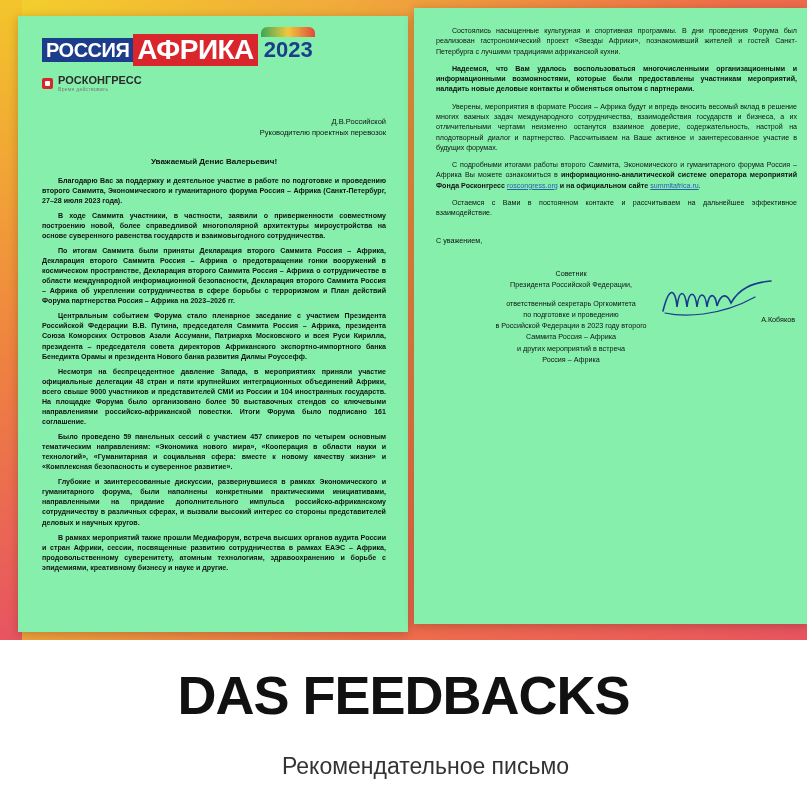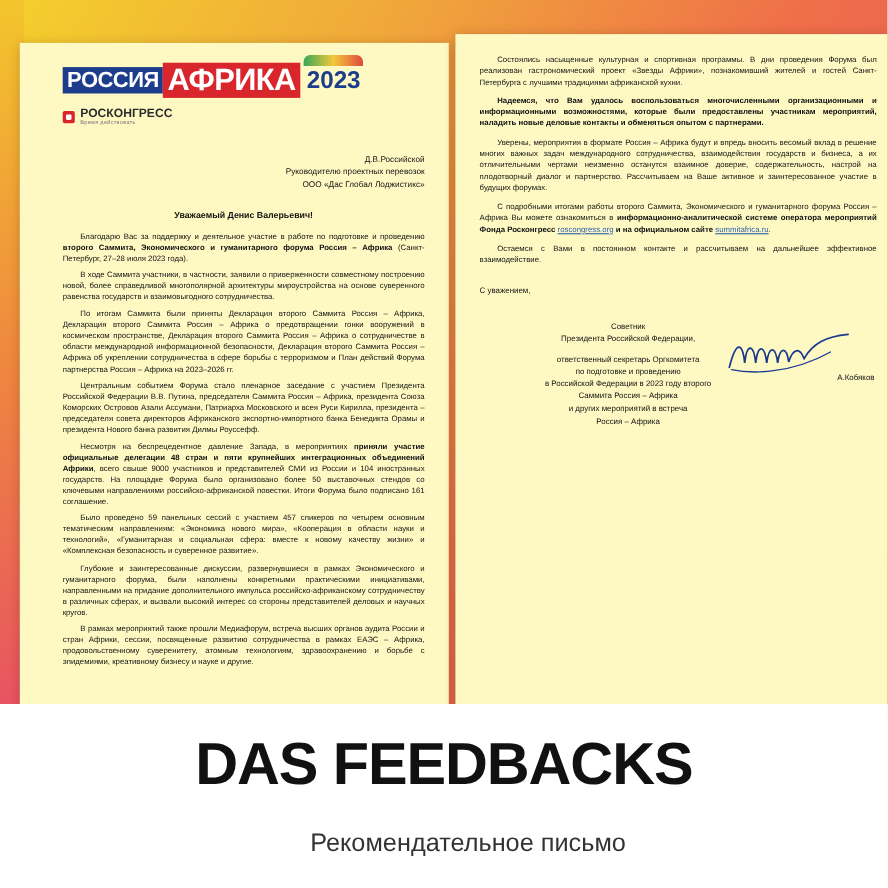--- a/index.html
+++ b/index.html
@@ -32,41 +32,40 @@
   .bg-left-strip {
     position: absolute;
     left: 0; top: 0;
     width: 22px; height: 640px;
     background: linear-gradient(180deg, #f3c52c 0%, #ef8340 55%, #e85461 100%);
   }
 
   
   .doc {
     position: absolute;
-    background: #fef9c3;
+    background: #86efac;
     box-shadow: 0 2px 10px rgba(0,0,0,0.22);
     overflow: hidden;
-    margin-top: 23px;
   }
   .doc-left {
     left: 18px;
     top: 16px;
     width: 390px;
     height: 616px;
     padding: 0;
   }
   .doc-right {
     left: 414px;
     top: 8px;
     width: 393px;
     height: 616px;
   }
 
   .doc-inner {
-    padding: 18px 22px 10px 39px;
+    padding: 18px 22px 10px 24px;
     box-sizing: border-box;
     width: 100%;
     height: 100%;
   }
   .doc-inner-right {
     padding: 18px 10px 10px 22px;
     box-sizing: border-box;
     width: 100%;
     height: 100%;
   }
@@ -169,20 +168,21 @@
   .body-text {
     margin-top: 10px;
     font-size: 7.1px;
     line-height: 1.42;
     color: #111;
     text-align: justify;
   }
   .body-text p {
     margin: 0 0 5px 0;
     text-indent: 16px;
+    font-weight: bold;
   }
 
   
   .body-right {
     font-size: 7.1px;
     line-height: 1.45;
     color: #111;
     text-align: justify;
   }
   .body-right p {
@@ -280,21 +280,20 @@
         <div class="rk-dot"></div>
         <div>
           <div class="rk-text">РОСКОНГРЕСС</div>
           <div class="rk-sub">Время действовать</div>
         </div>
       </div>
 
       <div class="addressee">
         <div>Д.В.Российской</div>
         <div>Руководителю проектных перевозок</div>
-        <div>ООО «Дас Глобал Лоджистикс»</div>
       </div>
 
       <div class="salutation">Уважаемый Денис Валерьевич!</div>
 
       <div class="body-text">
         <p>Благодарю Вас за поддержку и деятельное участие в работе по подготовке и проведению <b>второго Саммита, Экономического и гуманитарного форума Россия – Африка</b> (Санкт-Петербург, 27–28 июля 2023 года).</p>
         <p>В ходе Саммита участники, в частности, заявили о приверженности совместному построению новой, более справедливой многополярной архитектуры мироустройства на основе суверенного равенства государств и взаимовыгодного сотрудничества.</p>
         <p>По итогам Саммита были приняты Декларация второго Саммита Россия – Африка, Декларация второго Саммита Россия – Африка о предотвращении гонки вооружений в космическом пространстве, Декларация второго Саммита Россия – Африка о сотрудничестве в области международной информационной безопасности, Декларация второго Саммита Россия – Африка об укреплении сотрудничества в сфере борьбы с терроризмом и План действий Форума партнерства Россия – Африка на 2023–2026 гг.</p>
         <p>Центральным событием Форума стало пленарное заседание с участием Президента Российской Федерации В.В. Путина, председателя Саммита Россия – Африка, президента Союза Коморских Островов Азали Ассумани, Патриарха Московского и всея Руси Кирилла, президента – председателя совета директоров Африканского экспортно-импортного банка Бенедикта Орамы и президента Нового банка развития Дилмы Роуссефф.</p>
         <p>Несмотря на беспрецедентное давление Запада, в мероприятиях <b>приняли участие официальные делегации 48 стран и пяти крупнейших интеграционных объединений Африки</b>, всего свыше 9000 участников и представителей СМИ из России и 104 иностранных государств. На площадке Форума было организовано более 50 выставочных стендов со ключевыми направлениями российско-африканской повестки. Итоги Форума было подписано 161 соглашение.</p>

